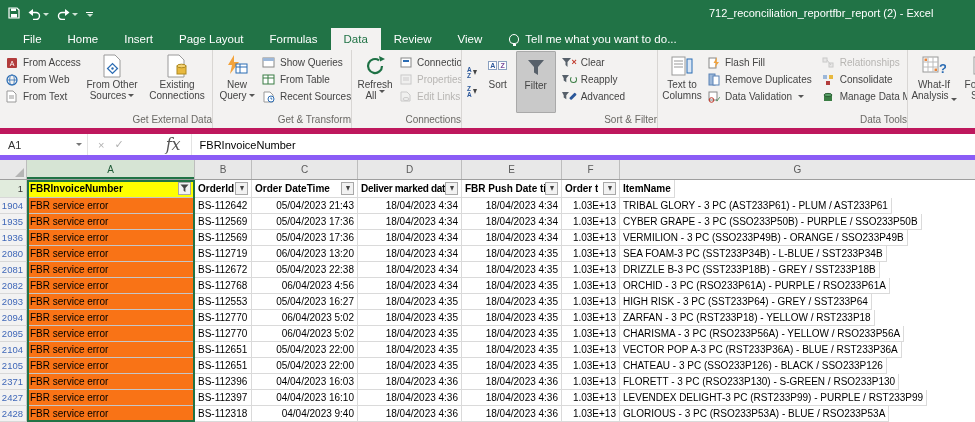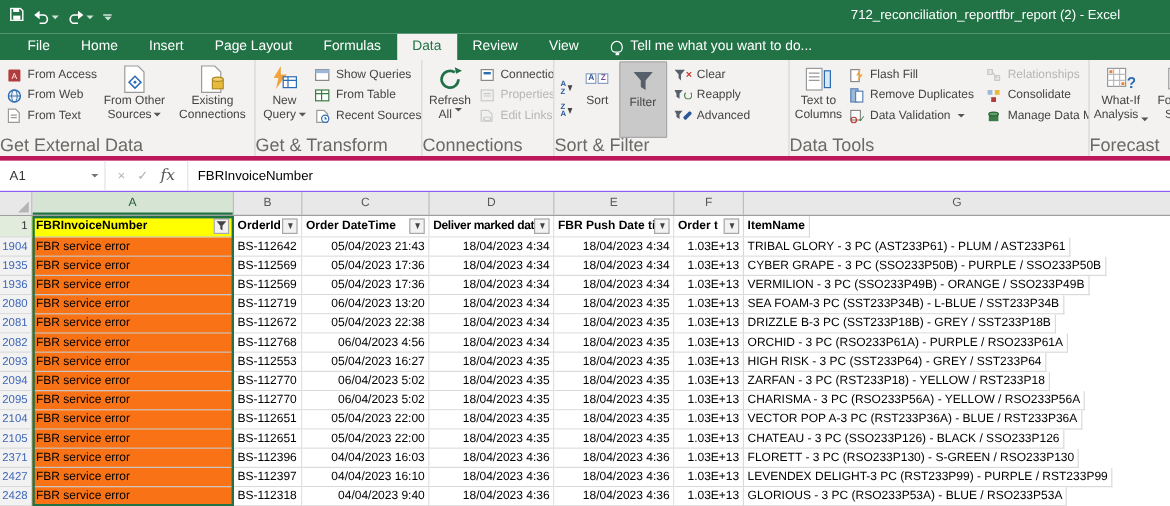--- a/index.html
+++ b/index.html
@@ -16,49 +16,49 @@
 
   
   .tabbar { height:22px; background:#217346; display:flex; align-items:stretch; padding-left:10px; }
   .tab { padding:0 13px; font-size:11.5px; color:#fff; display:flex; align-items:center; }
   .tab.active { background:#f3f2f1; color:#217346; }
   .tellme { display:flex; align-items:center; gap:6px; color:#fff; font-size:11.5px; margin-left:14px; white-space:nowrap; }
   .bulb { width:10px;height:10px;border:1.2px solid #fff;border-radius:50% 50% 40% 40%; position:relative; }
   .bulb:after { content:""; position:absolute; left:2.5px; bottom:-3px; width:3px; height:2px; background:#fff; }
 
   
-  .ribbon { height:84px; background:#f3f2f1; border-bottom:4px solid #be185d; display:flex; overflow:hidden; }
+  .ribbon { height:84px; background:#f3f2f1; border-bottom:6px solid #be185d; display:flex; overflow:hidden; }
   .rgroup { display:flex; flex-direction:column; border-right:1px solid #d8d6d4; flex:none; overflow:hidden; }
   .rbody { flex:1; display:flex; padding:1px 2px 0; }
-  .rlabel { height:15px; font-size:15px; color:#6b6965; text-align:left; line-height:13px; white-space:nowrap; }
+  .rlabel { height:15px; font-size:10px; color:#6b6965; text-align:right; line-height:13px; white-space:nowrap; }
   .bigbtn { width:52px; display:flex; flex-direction:column; align-items:center; padding-top:2px;
     font-size:10px; line-height:11px; color:#444; text-align:center; white-space:nowrap; flex:none; }
   .bigbtn .bicon { height:25px; display:flex; align-items:center; justify-content:center; margin-bottom:1px; }
   .smallcol { display:flex; flex-direction:column; padding-top:3px; flex:none; }
   .smallbtn { display:flex; align-items:center; gap:4px; height:17px; font-size:10px; color:#444; white-space:nowrap; padding:0 2px; }
   .smallbtn.disabled, .smallbtn.disabled .micon { color:#a3a19e; opacity:.75; }
   .caret { width:0;height:0;border-left:3px solid transparent;border-right:3px solid transparent;border-top:3.5px solid #555; display:inline-block; margin-left:2px; flex:none;}
   .filterbig { background:#c9c9c9; border:1px solid #a9a9a9; border-radius:1px; }
   .micon { width:15px; height:14px; flex:none; display:flex; align-items:center; justify-content:center; font-size:9px; }
   .sorticons { display:flex; flex-direction:column; justify-content:center; gap:7px; padding:0 3px; }
   .azmini { display:flex; align-items:center; gap:1px; }
   .azmini .lets { display:flex; flex-direction:column; font-size:6.5px; line-height:6px; font-weight:bold; color:#2b579a; }
   .dArrow { width:0;height:0;border-left:2.5px solid transparent;border-right:2.5px solid transparent;border-top:5px solid #444; }
   .sortbox { display:flex; gap:1px; }
   .sortbox span { width:9px;height:9px;border:1px solid #8aa0c0;font-size:7px;font-weight:bold;display:flex;align-items:center;justify-content:center;background:#fff; }
   .redx { color:#c0392b; font-weight:bold; font-size:9px; line-height:9px; }
   .gring { width:7px;height:7px;border:1.5px solid #3a7d44;border-radius:50%;border-top-color:transparent; }
   .bluepen { width:8px;height:3px;background:#2b579a;transform:rotate(-45deg);border-radius:1px; }
 
   
-  .formulabar { height:26px; background:#fff; border-bottom:1px solid #8b5cf6; display:flex; align-items:stretch; }
+  .formulabar { height:26px; background:#fff; border-bottom:5px solid #8b5cf6; display:flex; align-items:stretch; }
   .namebox { width:70px; display:flex; align-items:center; padding-left:8px; font-size:11px; color:#333; }
   .nb-caret { width:18px; display:flex; align-items:center; justify-content:center; border-right:1px solid #e3e3e3; }
   .fxbar { display:flex; align-items:center; gap:10px; padding:0 10px; border-right:1px solid #e3e3e3; color:#9a9a9a; font-size:11px; }
-  .fxit { font-family:"DejaVu Serif",serif; font-style:italic; color:#555; font-size:13px; }
+  .fxit { font-family:"DejaVu Serif",serif; font-style:italic; color:#555; font-size:16px;margin-left:32px; }
   .fml { flex:1; display:flex; align-items:center; padding-left:8px; font-size:11px; color:#000; }
 
   
   .grid { position:relative; height:262px; background:#fff; overflow:hidden; }
   .hrow { display:flex; height:20px; background:#e8e8e8; border-bottom:1px solid #9e9e9e; }
   .hcell { border-right:1px solid #bdbdbd; display:flex; align-items:center; justify-content:center;
     font-size:10px; color:#5a5a5a; flex:none; }
   .hcell.sel { background:#d6e4d4; color:#1f5a36; box-shadow:inset 0 -2px 0 #217346; }
   .corner { position:relative; background:#e8e8e8; }
   .corner:after { content:""; position:absolute; right:2px; bottom:2px; width:0; height:0;

